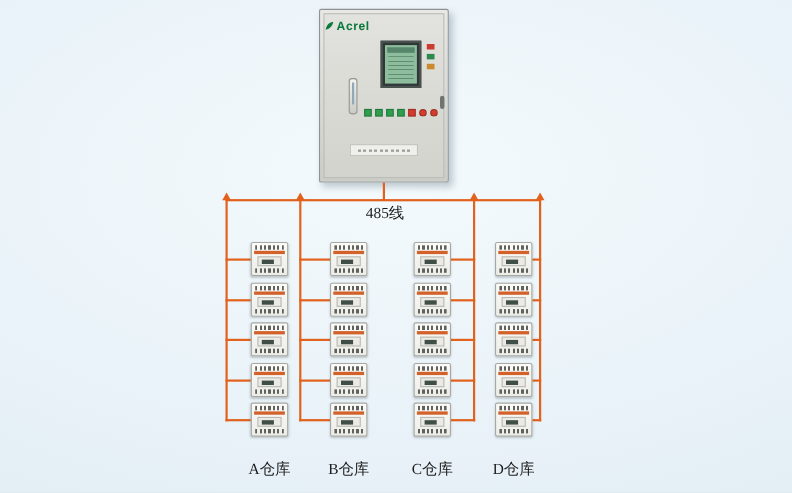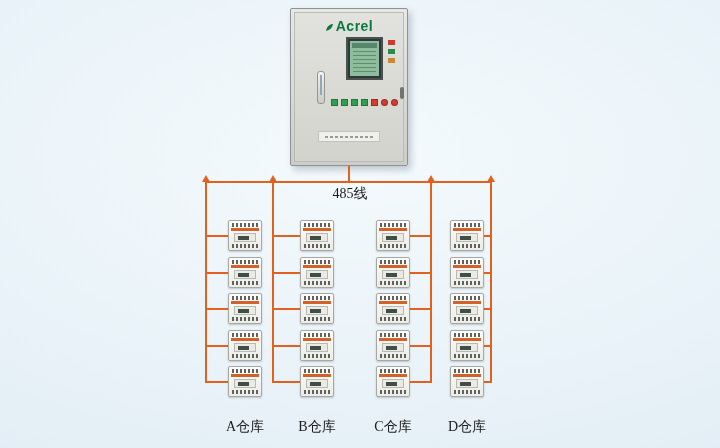--- a/index.html
+++ b/index.html
@@ -21,21 +21,21 @@
   
   .col-label{position:absolute;top:418px;transform:translateX(-50%);
     font-family:"Liberation Serif",serif;font-size:14px;color:#1b1b1b;white-space:nowrap}
 
   
   .cabinet{position:absolute;left:290px;top:8px;width:118px;height:158px;
     background:linear-gradient(180deg,#e8e8e4,#cdcdc7);border:1px solid #8d9393;
     border-radius:2px;box-shadow:3px 4px 7px rgba(90,110,125,.35)}
   .cab-door{position:absolute;inset:3px;border:1px solid #b9bcb8;
     background:linear-gradient(180deg,#e2e2de,#d3d3cd)}
-  .cab-logo{position:absolute;top:5px;left:0;right:0;text-align:center;font-size:14px;
+  .cab-logo{position:absolute;top:5px;left:0;right:0;text-align:left;font-size:11px;
     font-weight:bold;color:var(--logo,#0a7a3c);letter-spacing:.5px}
   .cab-logo svg{vertical-align:-1px;margin-right:2px}
   .screen{position:absolute;left:51px;top:24px;width:37px;height:43px;
     background:#2f3837;border:2px solid #4a524f}
   .lcd{position:absolute;inset:2px;background:var(--lcd,#8ebd9d)}
   .lcd::before{content:"";position:absolute;left:2px;right:2px;top:2px;height:5px;
     background:rgba(40,90,65,.55)}
   .lcd::after{content:"";position:absolute;left:3px;right:3px;top:10px;bottom:3px;
     background:repeating-linear-gradient(180deg,rgba(25,70,50,.4) 0 1px,transparent 1px 4px)}
   .side-tags{position:absolute;left:93px;top:27px;display:flex;flex-direction:column;gap:4px}

